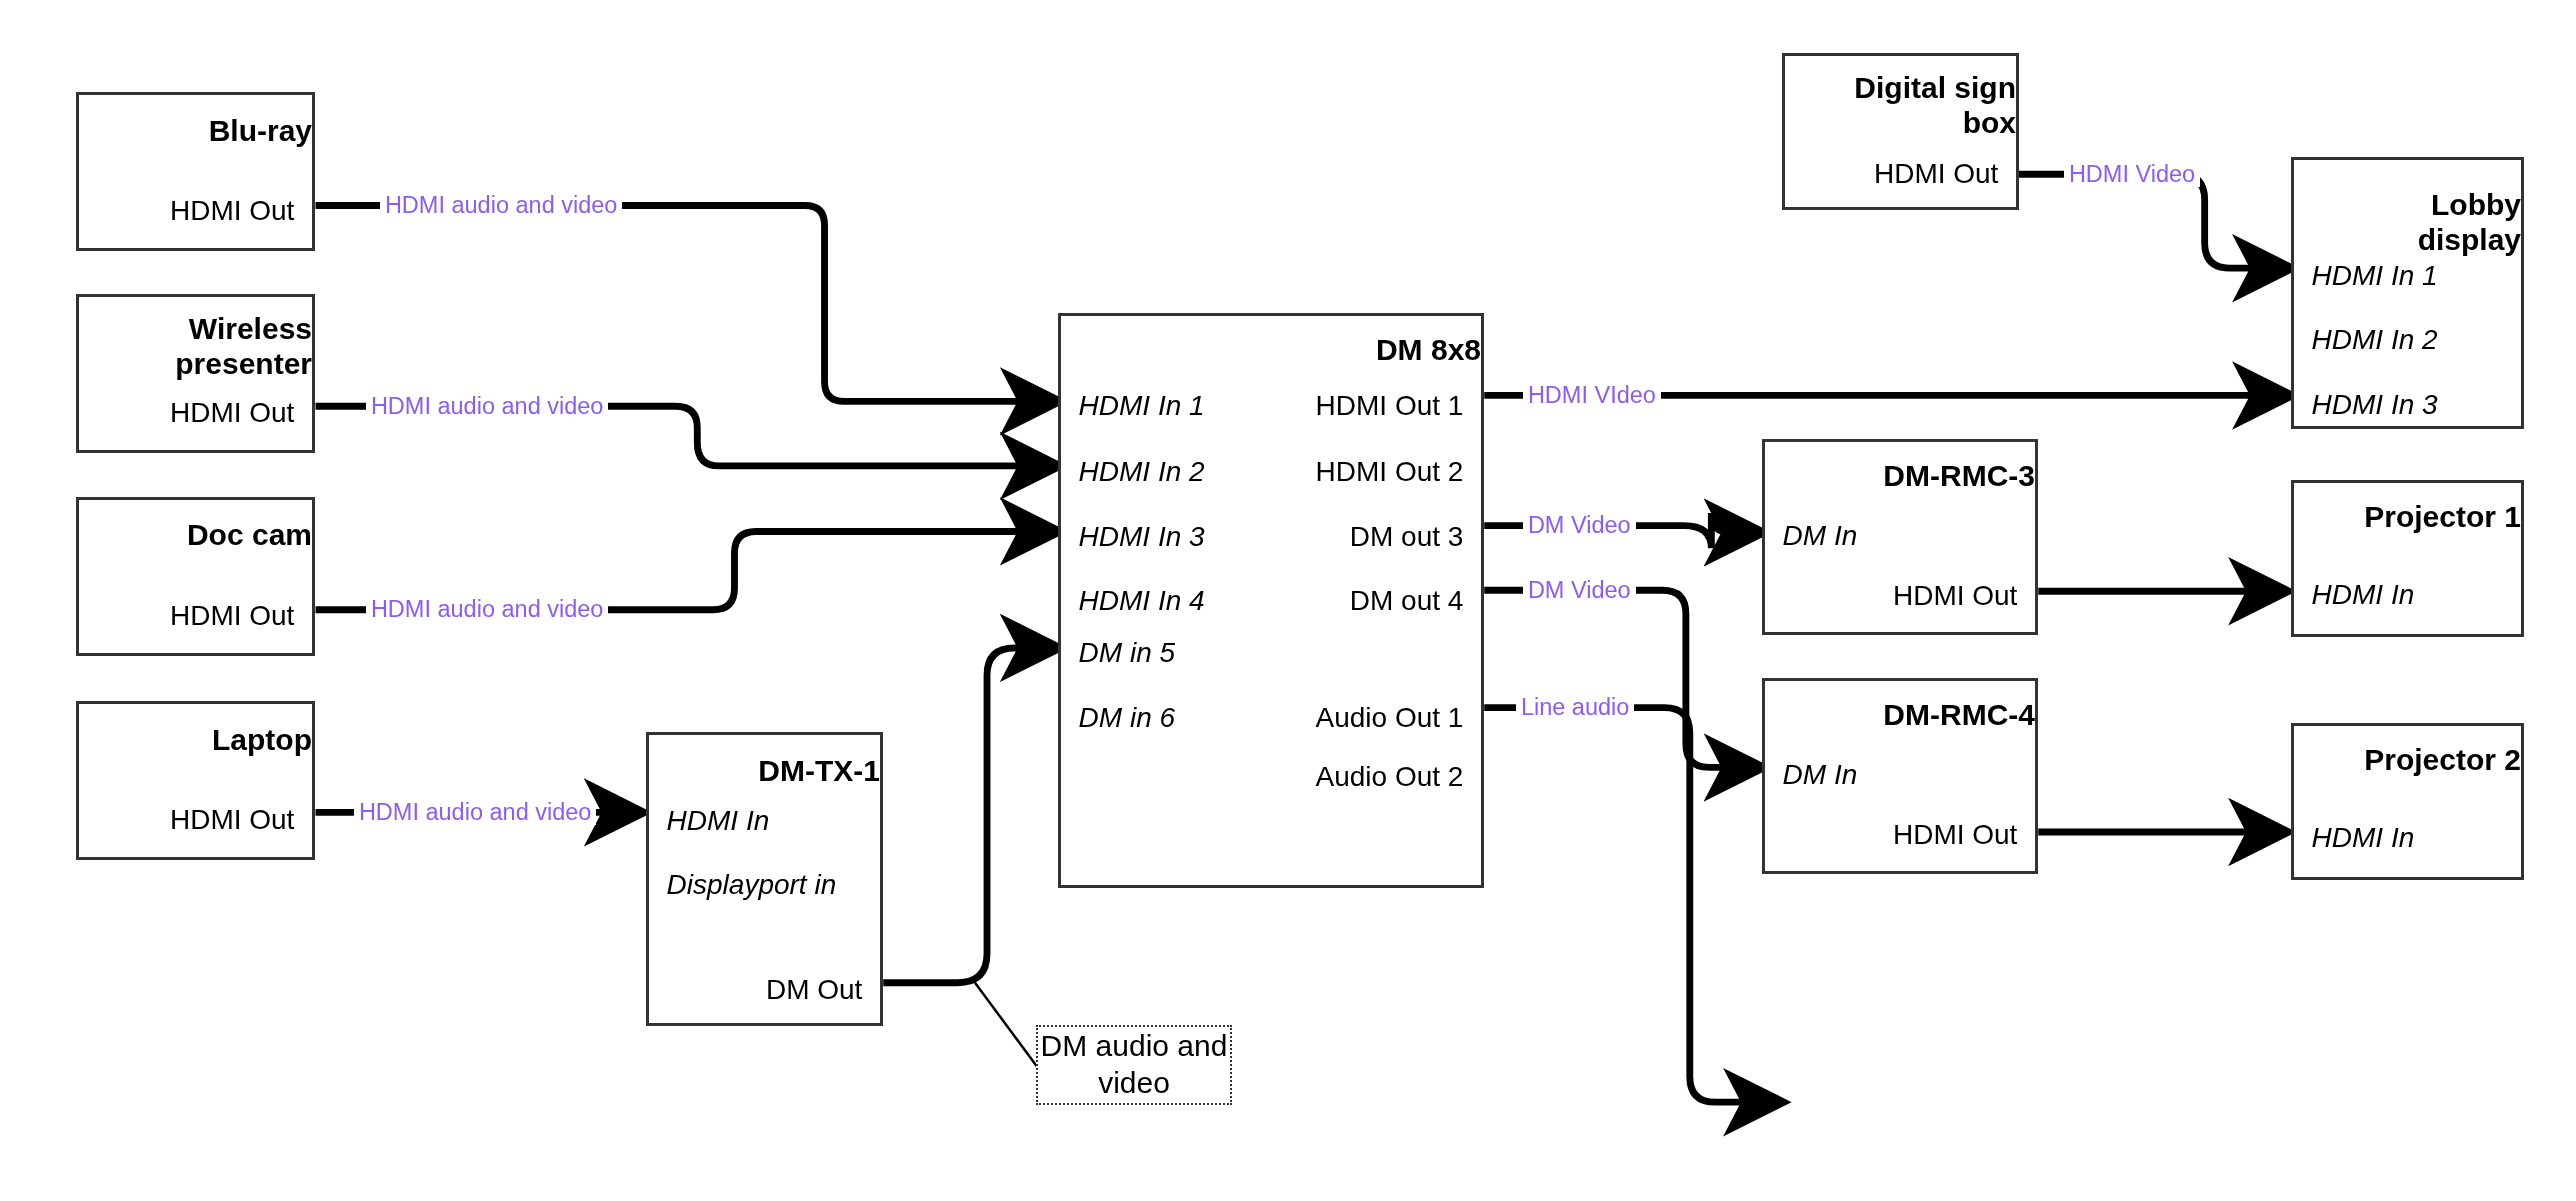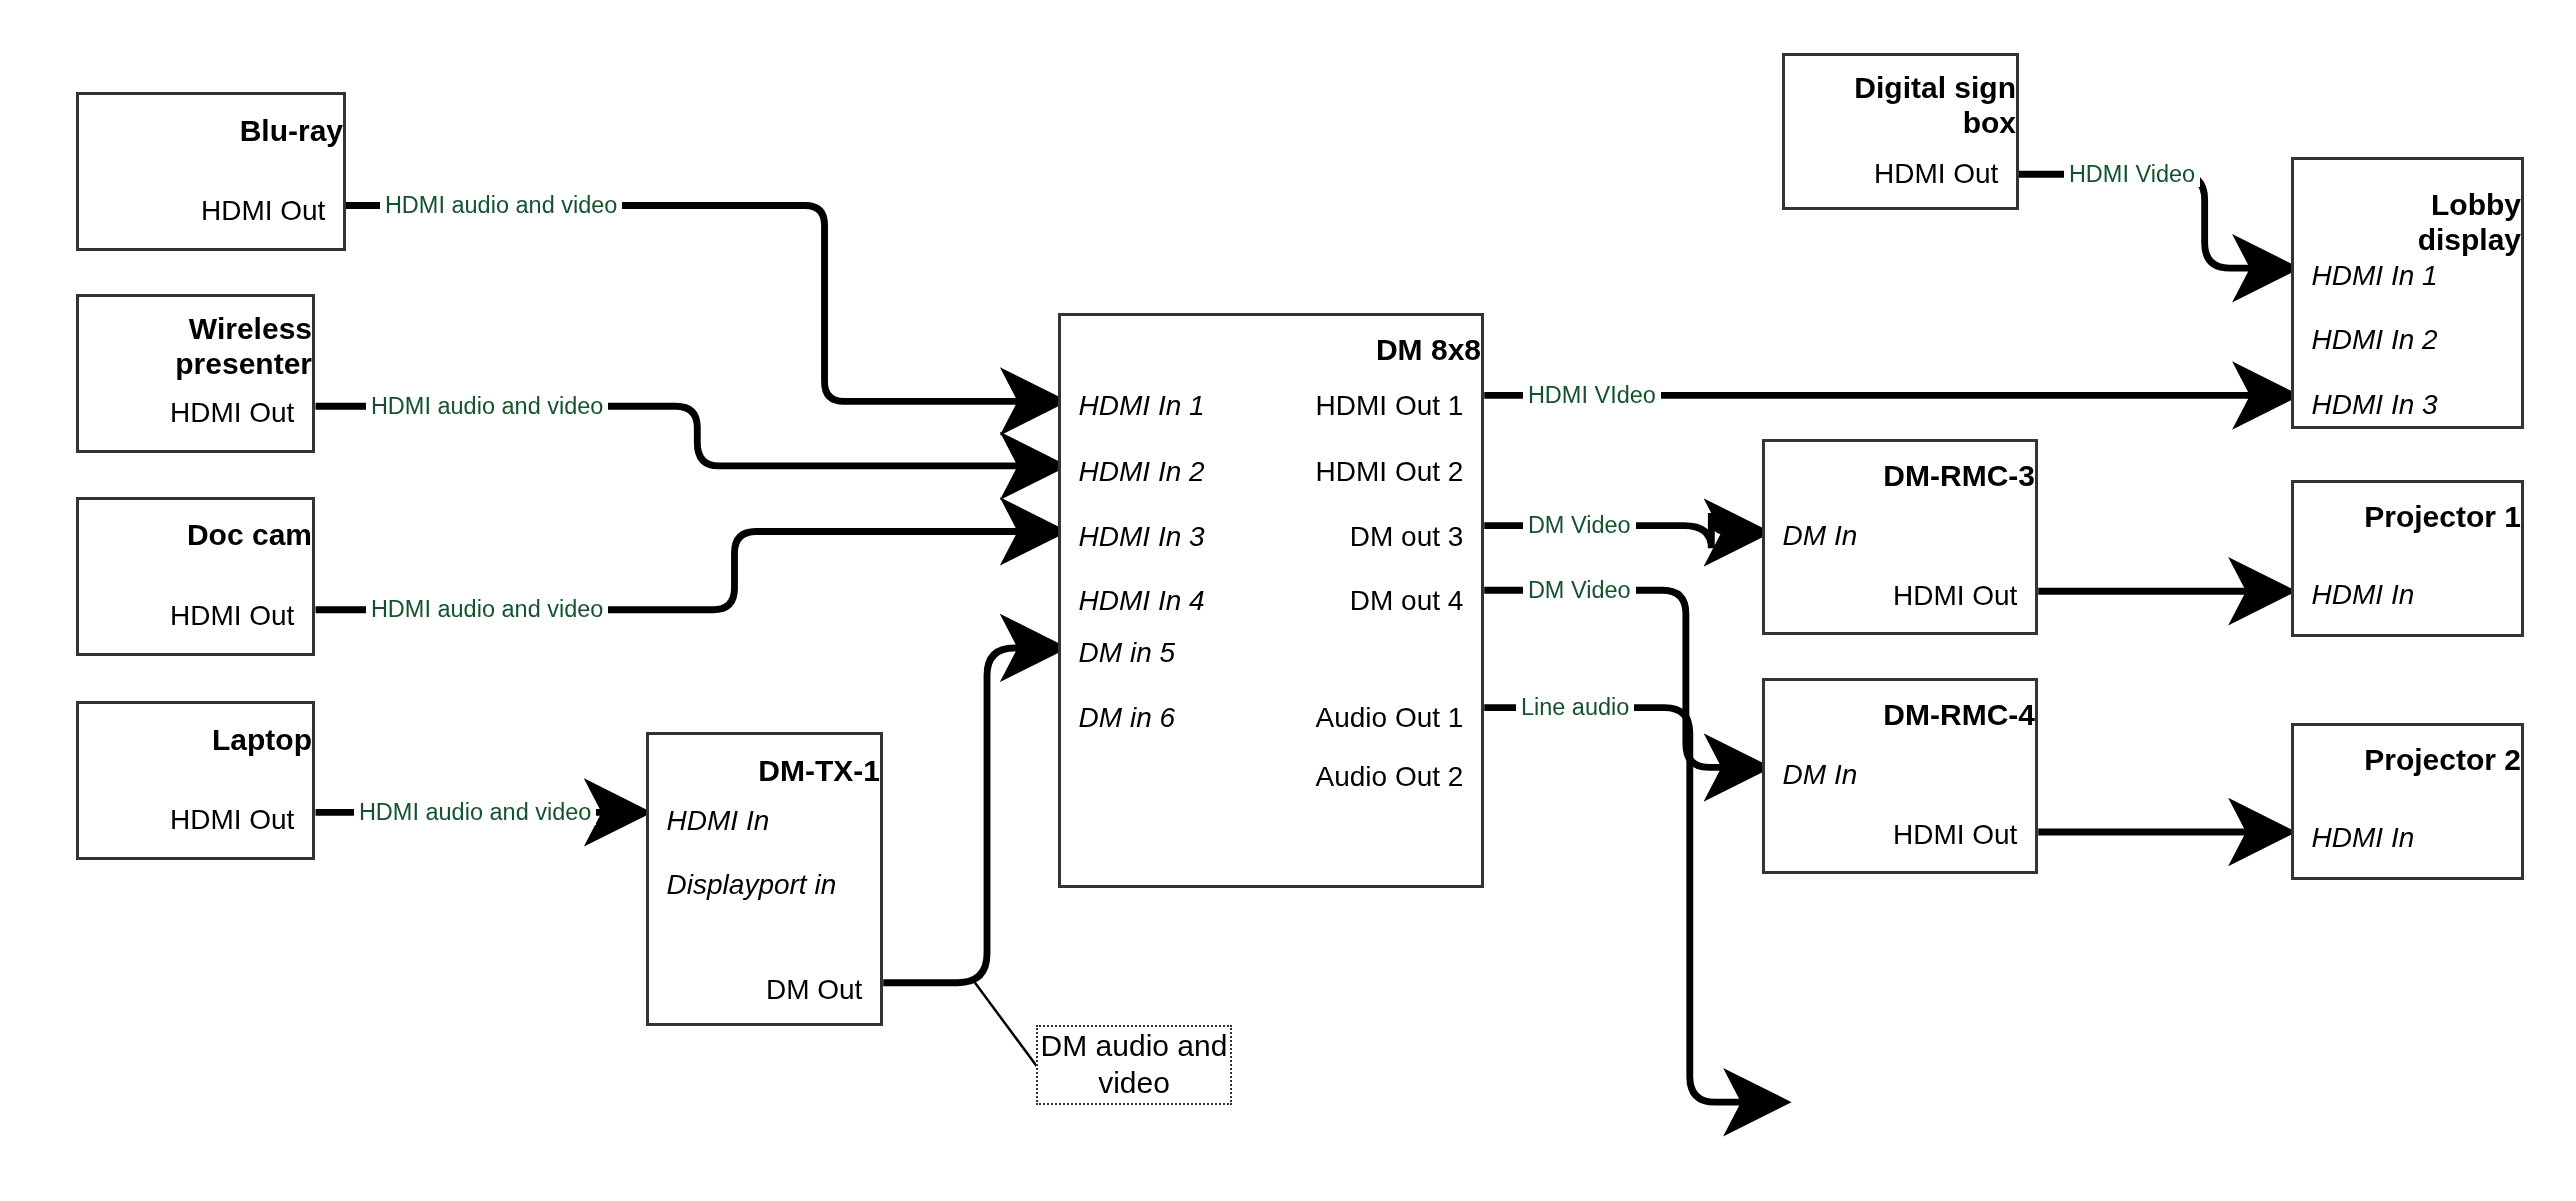--- a/index.html
+++ b/index.html
@@ -43,21 +43,21 @@
     font-size: 28px;
     color: #000000;
     white-space: nowrap;
     line-height: 1;
   }
   .port.left  { left: 17.6px; font-style: italic; }
   .port.right { right: 17.6px; }
   .wire-label {
     position: absolute;
     font-size: 23.5px;
-    color: #14532d;
+    color: #8b5cf6;
     background: #ffffff;
     white-space: nowrap;
     line-height: 1;
     padding: 0 4.9px;
     z-index: 3;
   }
   .callout {
     position: absolute;
     box-sizing: border-box;
     border: 2.9px dotted #333333;
@@ -104,21 +104,21 @@
 
     <path d="M1516,723 L1700,723 Q1726,723 1726,749 L1726,1100 Q1726,1126 1752,1126 L1816,1126" fill="none" stroke="#000000" stroke-width="7" marker-end="url(#arrow)"></path>
 
     <path d="M2062,178 L2226,178 Q2252,178 2252,204 L2252,248 Q2252,274 2278,274 L2336,274" fill="none" stroke="#000000" stroke-width="7" marker-end="url(#arrow)"></path>
 
     <path d="M2082,604 L2332,604" fill="none" stroke="#000000" stroke-width="7" marker-end="url(#arrow)"></path>
 
     <path d="M2082,850 L2332,850" fill="none" stroke="#000000" stroke-width="7" marker-end="url(#arrow)"></path>
   </svg>
 
-  <div class="node" style="left:76px; top:92px; width:270px; height:159px;">
+  <div class="node" style="left:76px; top:92px; width:239px; height:159px;">
     <div class="title" style="margin-top:17.6px;">Blu-ray</div>
     <div class="port right" style="top:102px;">HDMI Out</div>
   </div>
 
   <div class="node" style="left:76px; top:294px; width:239px; height:159px;">
     <div class="title" style="margin-top:13.7px;">Wireless</div>
     <div class="title">presenter</div>
     <div class="port right" style="top:102px;">HDMI Out</div>
   </div>
 

